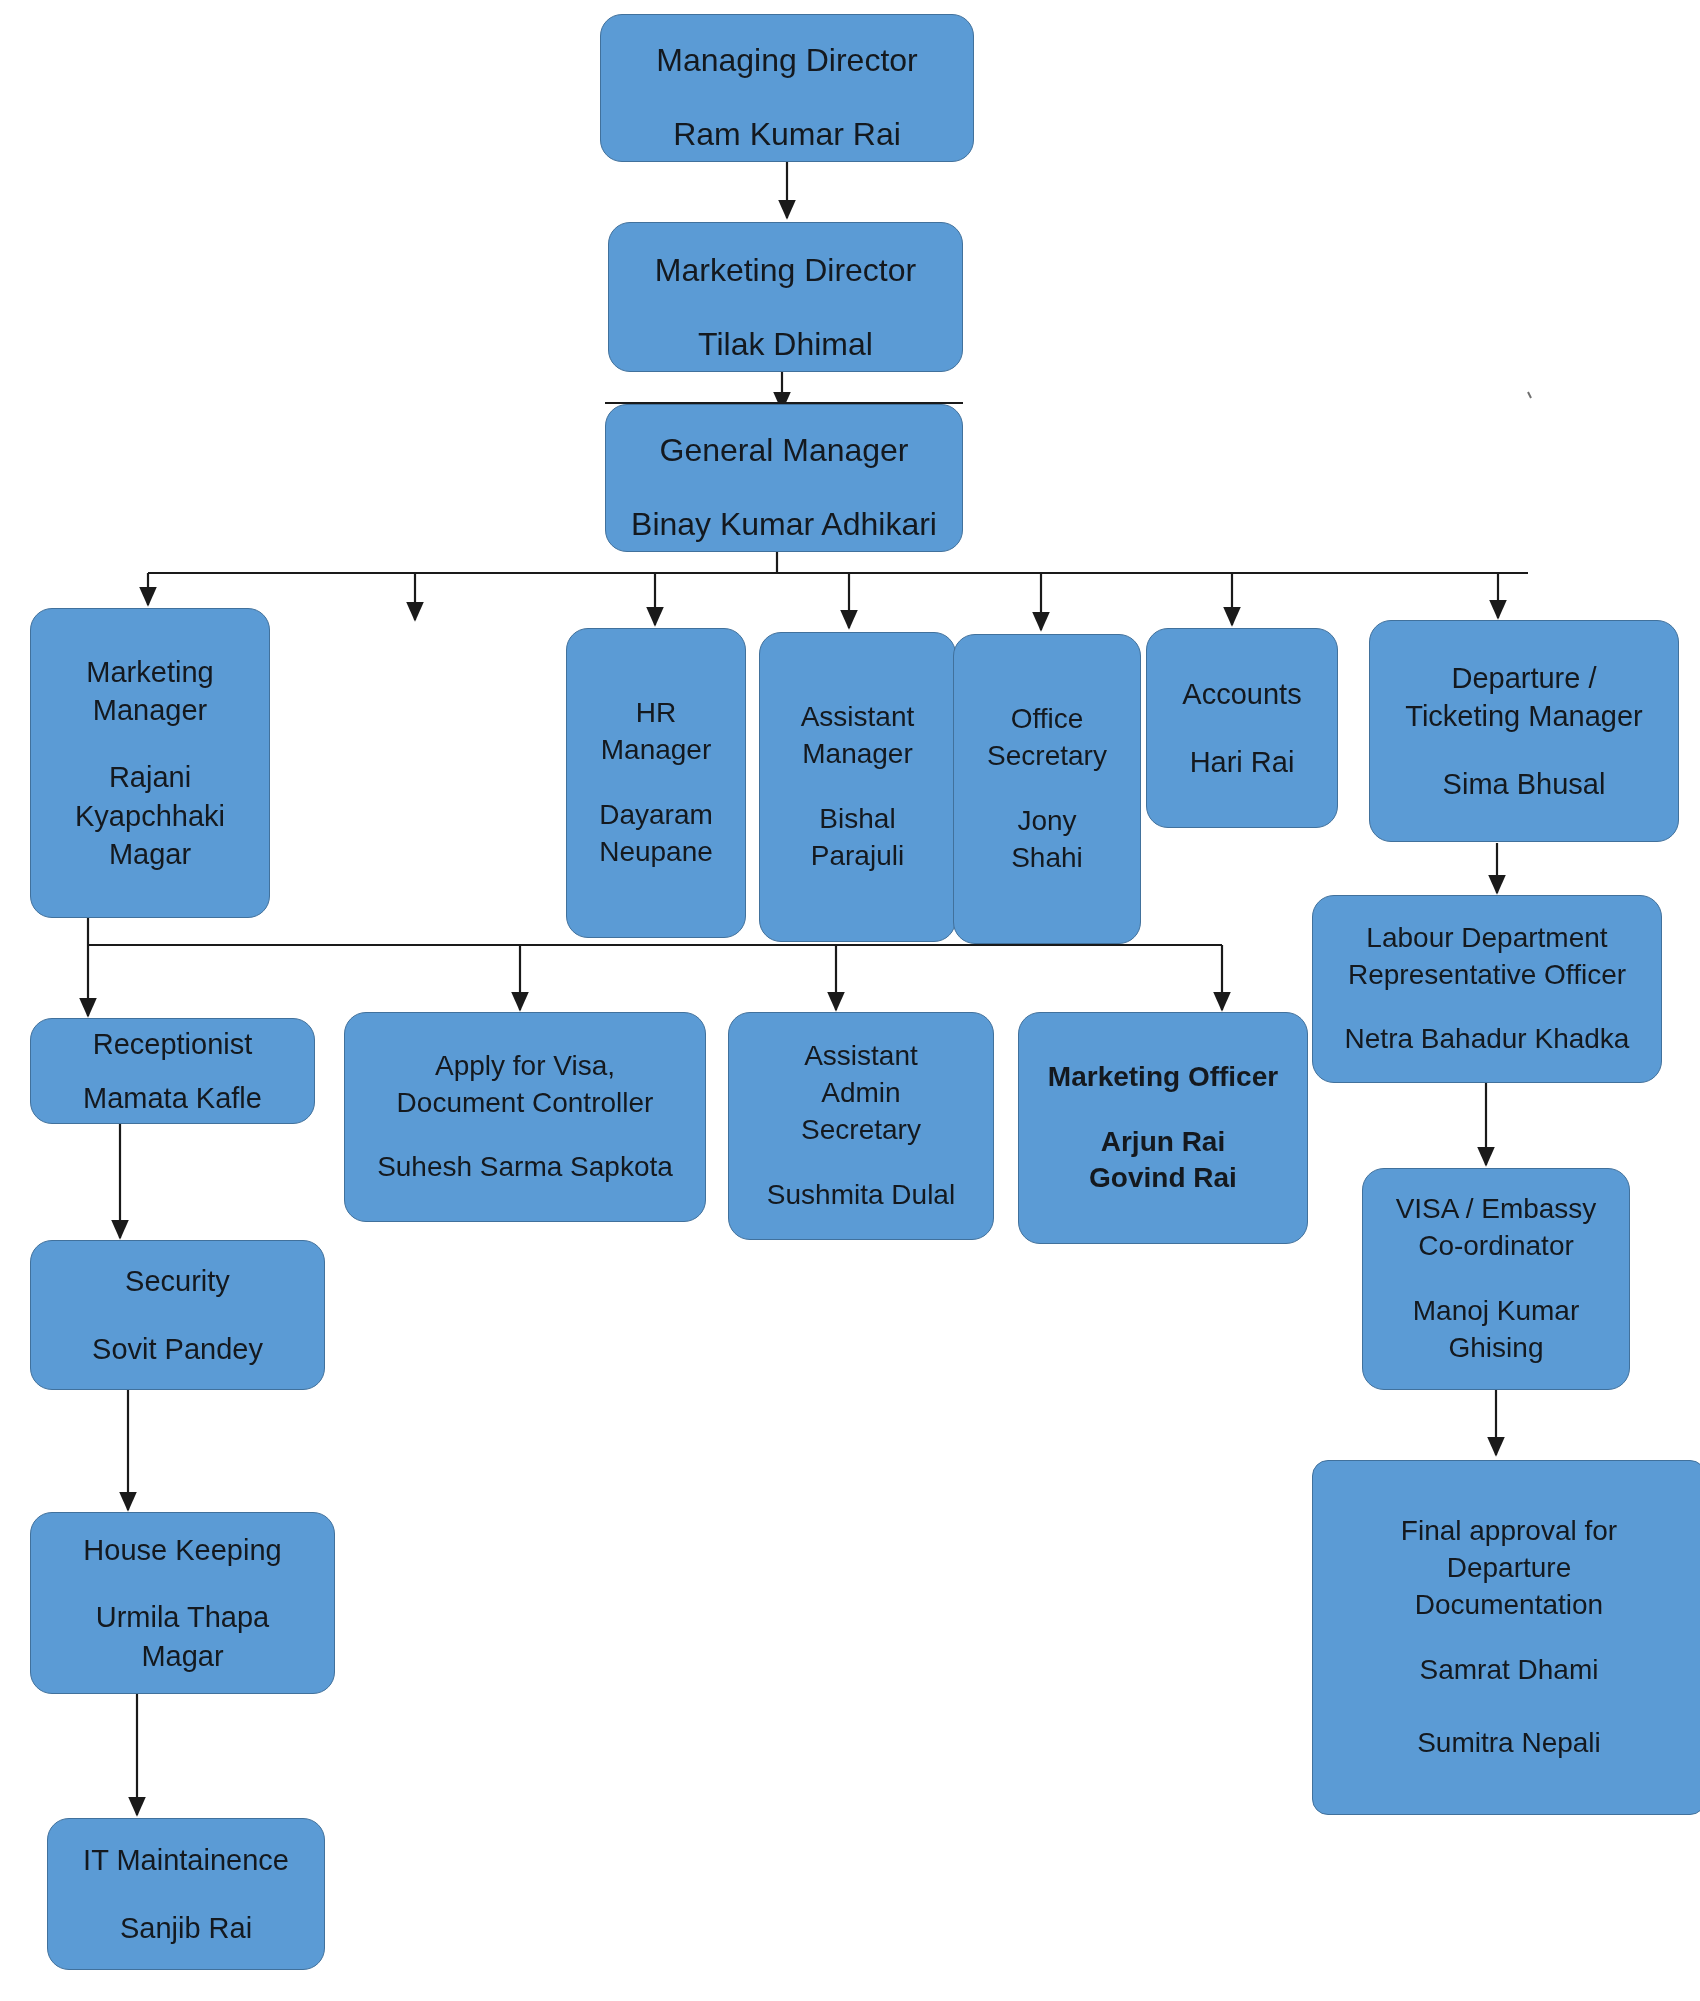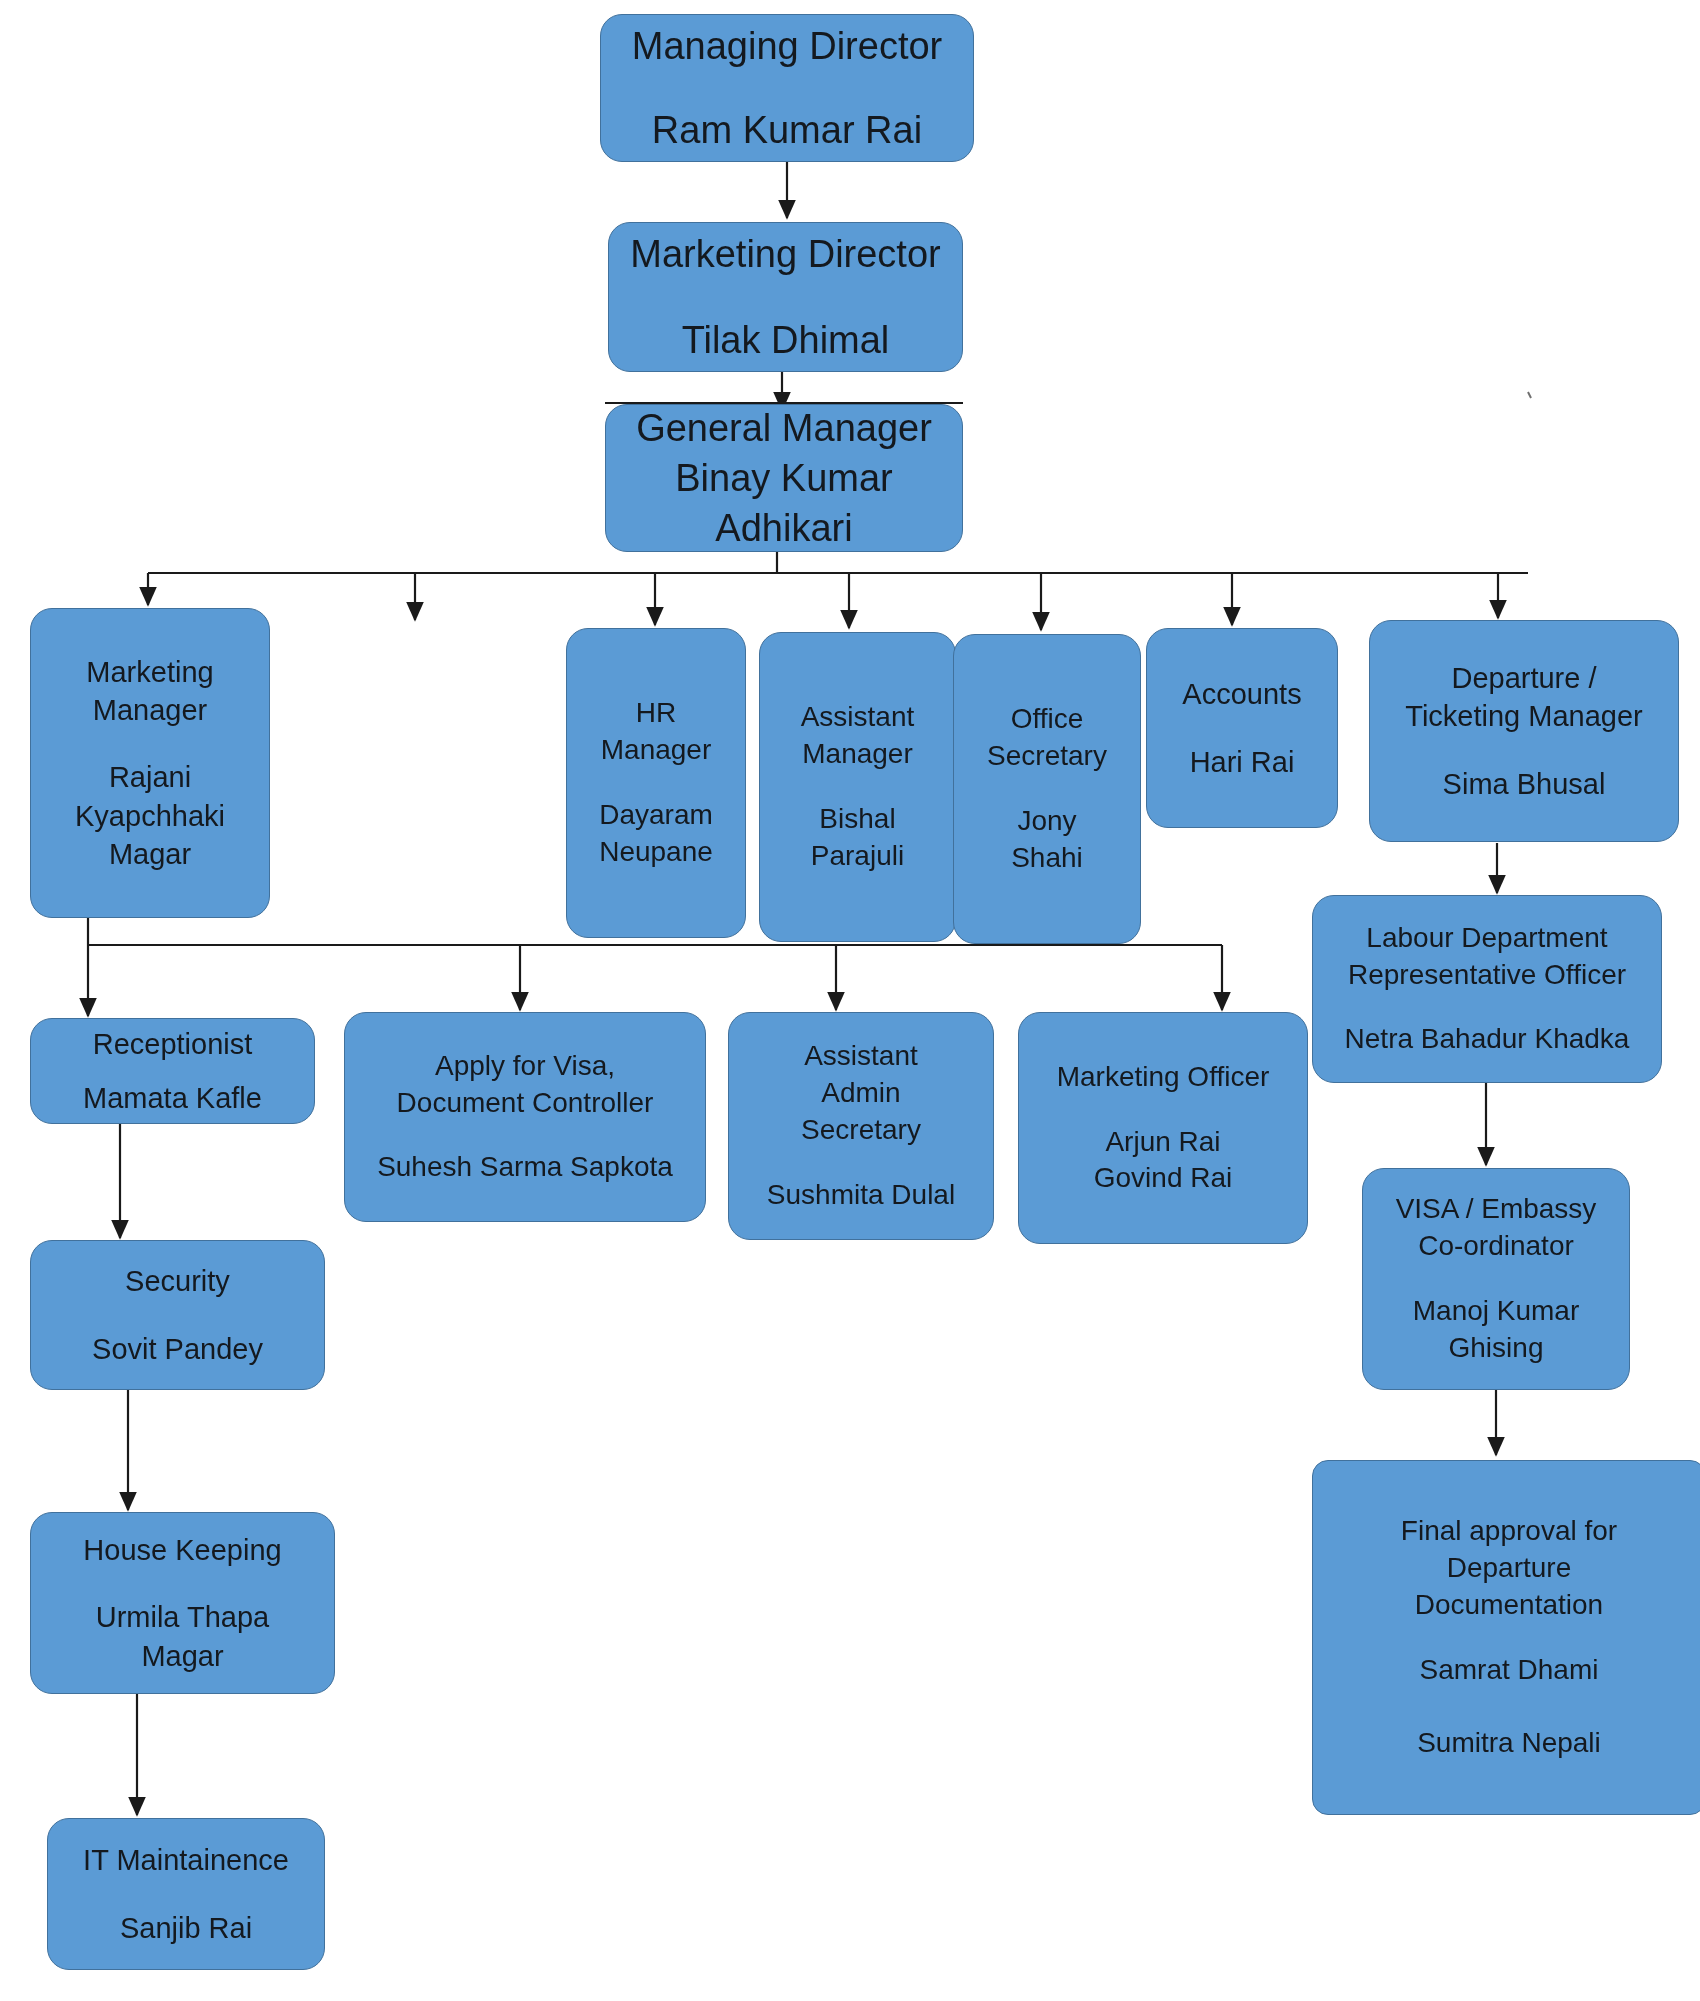--- a/index.html
+++ b/index.html
@@ -45,21 +45,21 @@
     white-space: pre-line;
     line-height: 1.32;
   }
   .node .person {
     white-space: pre-line;
     line-height: 1.32;
   }
   .node .gap {
     height: 1.0em;
   }
-  .fs-30 { font-size: 38px; }
+  .fs-30 { font-size: 32px; justify-content: flex-end; }
   .fs-29 { font-size: 29px; }
   .fs-28 { font-size: 28px; }
 </style>
 </head>
 <body>
 
 <div id="chart-root">
 
   <svg id="connector-layer" viewBox="0 0 1700 2001" width="1700" height="2001" xmlns="http://www.w3.org/2000/svg">
     <defs>
@@ -188,21 +188,21 @@
   </div>
 
   <div class="node fs-28" style="left:728px; top:1012px; width:266px; height:228px;">
     <div class="role">Assistant
 Admin
 Secretary</div>
     <div class="gap"></div>
     <div class="person">Sushmita Dulal</div>
   </div>
 
-  <div class="node fs-28" style="left:1018px; top:1012px; width:290px; height:232px;">
+  <div class="node fs-28" style="left:1018px; top:1012px; width:290px; height:232px;font-weight:bold;">
     <div class="role">Marketing Officer</div>
     <div class="gap"></div>
     <div class="person">Arjun Rai
 Govind Rai</div>
   </div>
 
   <div class="node fs-28" style="left:1312px; top:895px; width:350px; height:188px;">
     <div class="role">Labour Department
 Representative Officer</div>
     <div class="gap"></div>

